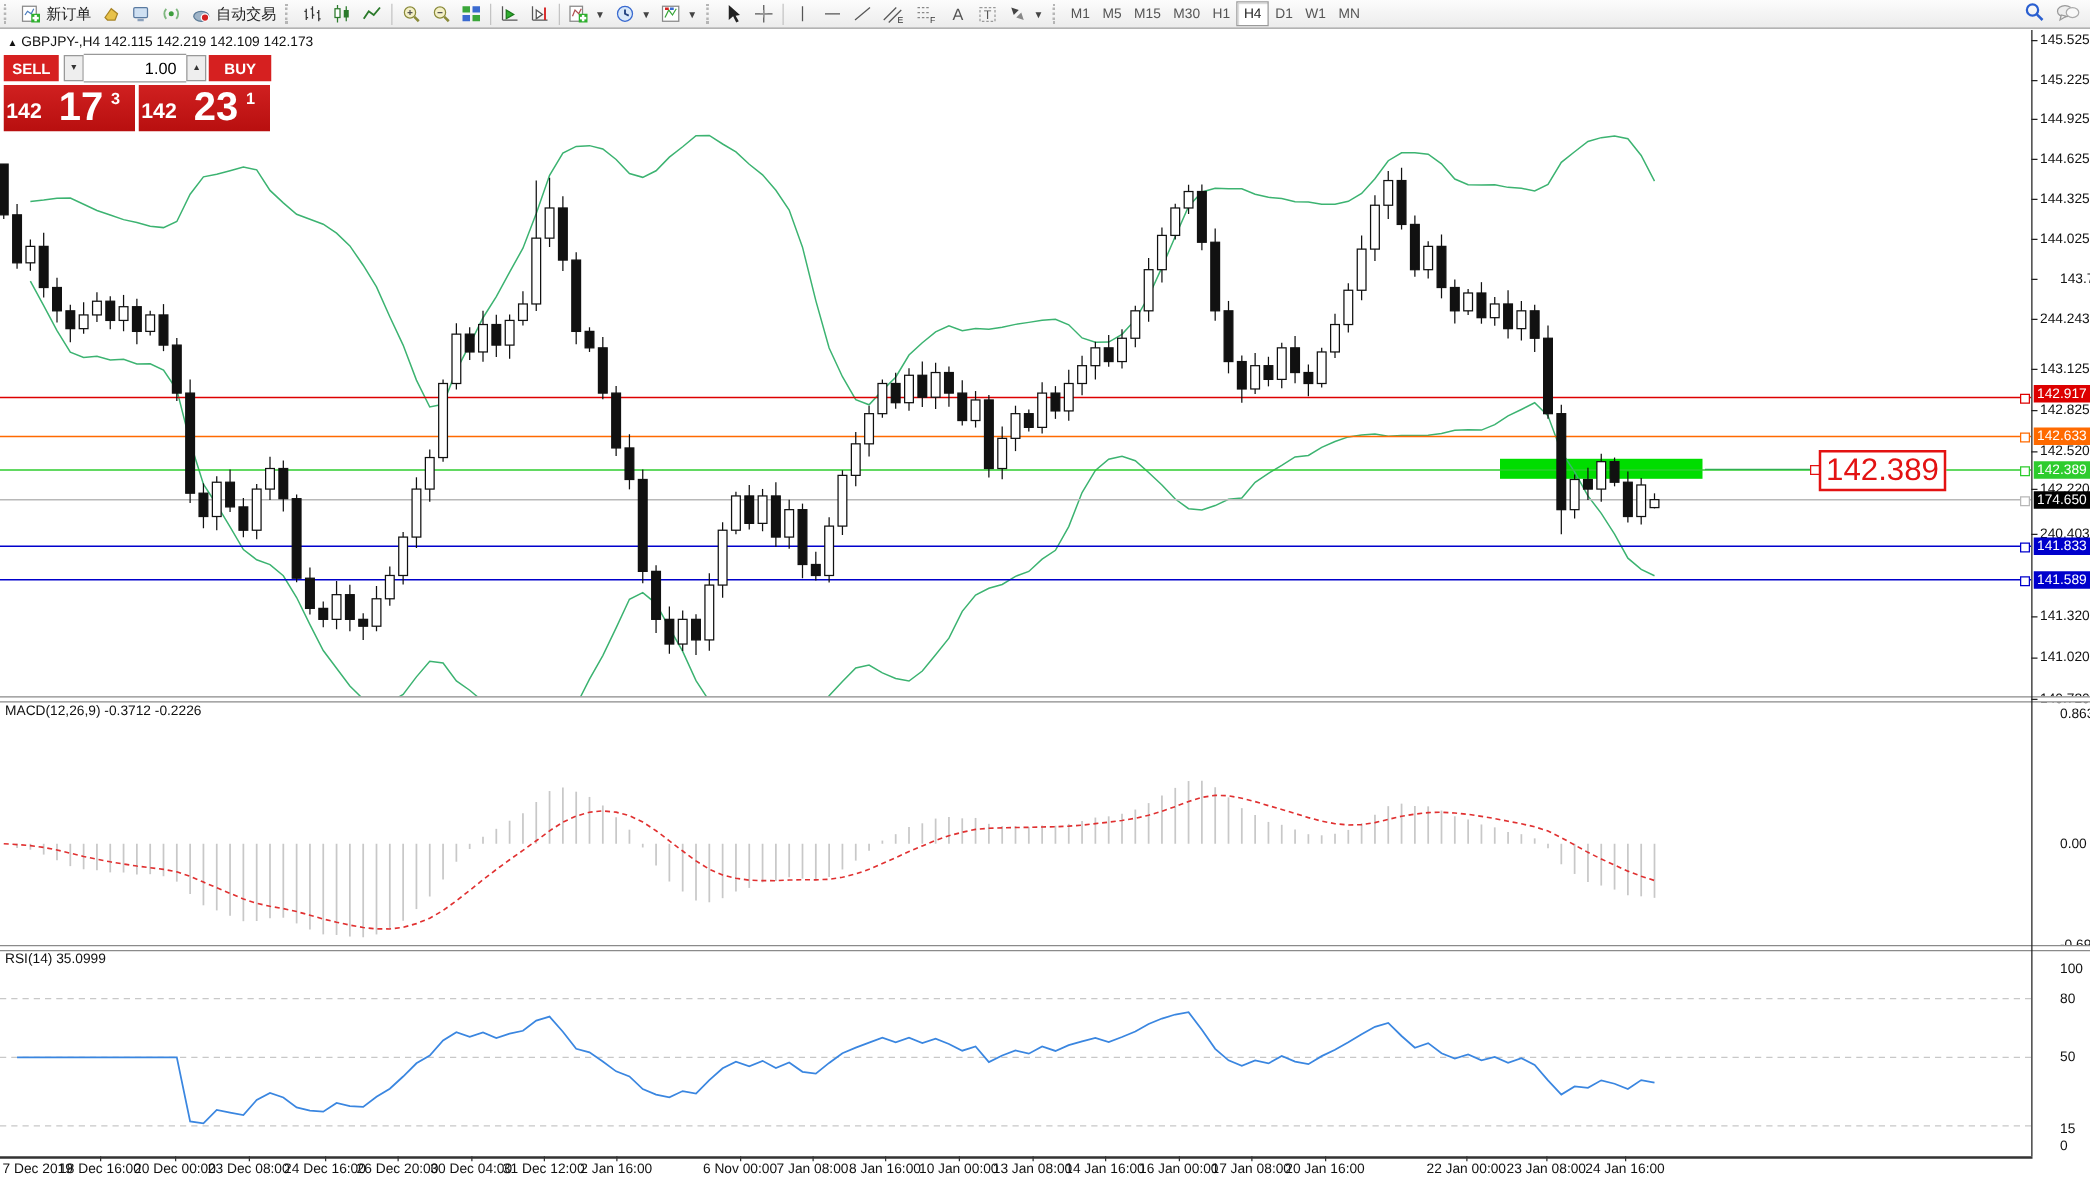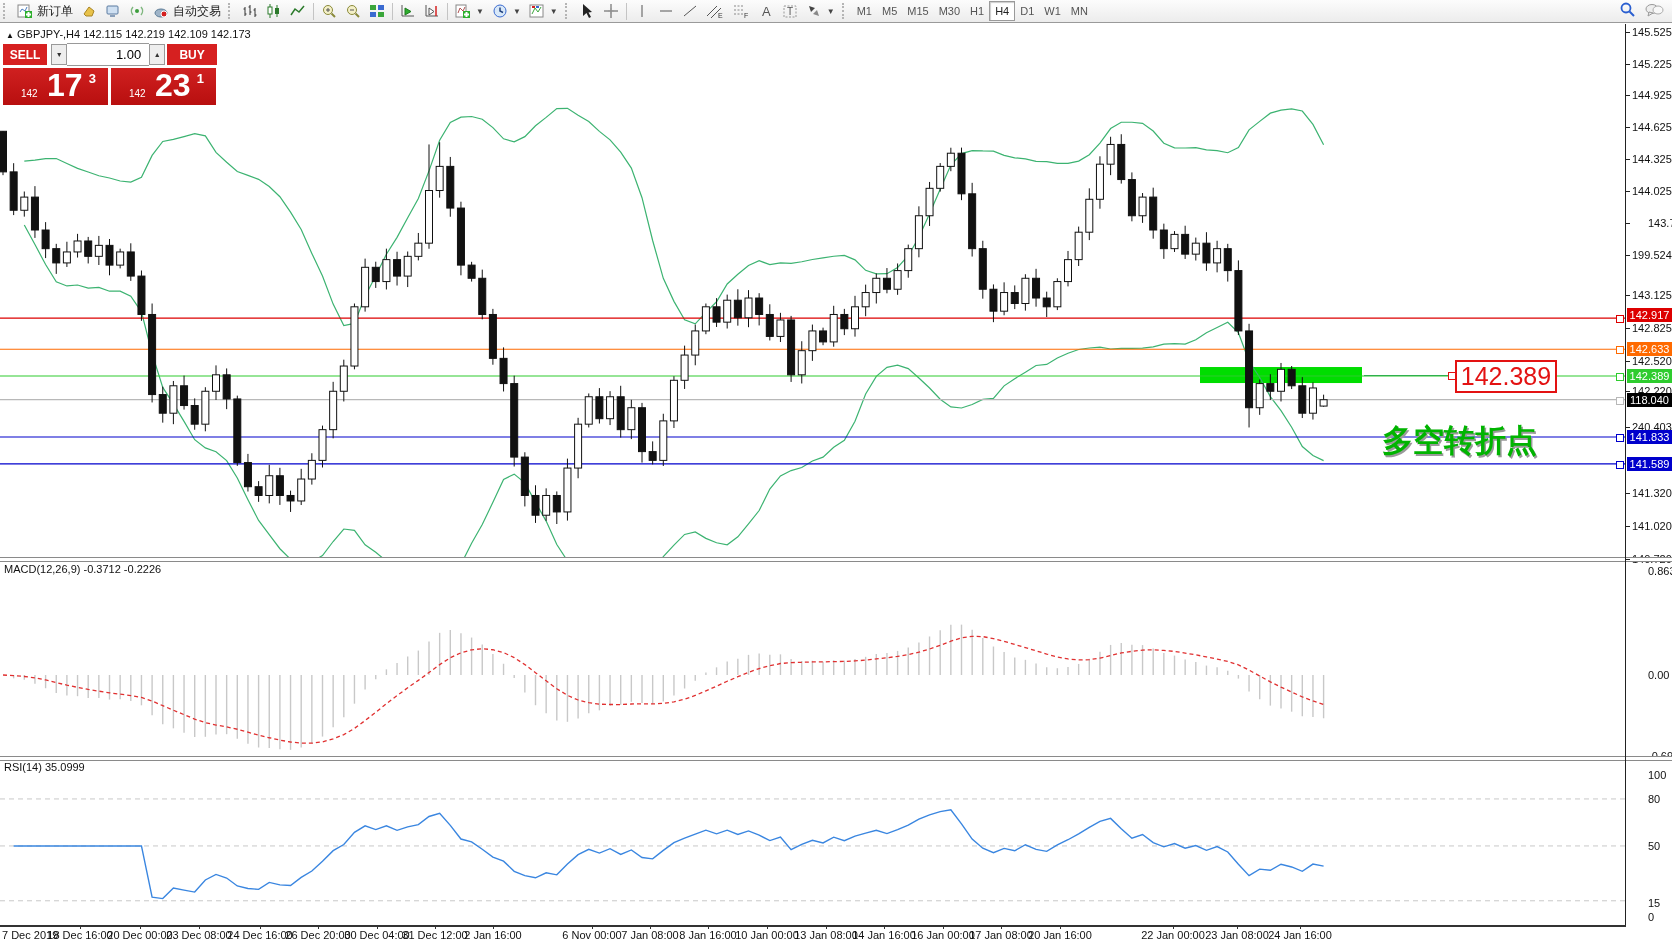--- a/index.html
+++ b/index.html
@@ -33,21 +33,21 @@
   #oneclick{position:absolute;left:3px;top:44px;z-index:40;width:214px;}
   #oc-row1{display:flex;align-items:center;height:21px;}
   .oc-btn{background:#d62020;color:#fff;font-size:12px;font-weight:bold;height:21px;display:flex;align-items:center;justify-content:center;}
   #oc-sell-btn{width:47px;margin-right:4px;}
   #oc-buy-btn{width:53px;margin-left:2px;}
   .oc-spin{width:15px;height:19px;background:#eee;border:1px solid #999;font-size:7px;color:#333;display:flex;align-items:center;justify-content:center;}
   #oc-volume{width:72px;height:19px;border:1px solid #999;border-left:none;border-right:none;font-size:13px;text-align:right;padding-right:8px;font-family:"Liberation Sans",sans-serif;}
   #oc-row2{display:flex;margin-top:3px;}
   .oc-big{background:linear-gradient(#d02020,#b80f0f);color:#fff;width:105px;height:37px;position:relative;}
   #oc-big-sell{margin-right:3px;}
-  .oc-big .pfx{position:absolute;left:18px;bottom:6px;font-size:10px;font-weight:normal;}
+  .oc-big .pfx{position:absolute;left:2px;bottom:6px;font-size:17px;font-weight:bold;}
   .oc-big .big{position:absolute;left:44px;top:-1px;font-size:32px;font-weight:bold;}
   .oc-big .sup{position:absolute;right:12px;top:3px;font-size:13px;font-weight:bold;}
   
   #callout{position:absolute;left:1455px;top:360px;width:98px;height:29px;border:2px solid #e31212;background:#fff;color:#e31212;font-size:25px;line-height:29px;text-align:center;z-index:20;}
   #callout-line{position:absolute;left:1364px;top:375px;width:91px;height:1px;background:#2fae4f;z-index:19;}
   #callout-anchor{position:absolute;left:1448px;top:372px;width:6px;height:6px;border:1px solid #e31212;background:#fff;z-index:21;}
   #annotation{position:absolute;left:1382px;top:420px;font-size:31px;font-weight:bold;color:#00b400;text-shadow:1.5px 1.5px 0 #9a9a9a;z-index:20;white-space:nowrap;}
   .anchor-sq{position:absolute;left:1616px;width:6px;height:6px;background:#fff;z-index:13;}
 </style>
 </head>
@@ -768,21 +768,21 @@
       <div class="tick-label" style="top: 89px;">144.925</div>
       <div class="tick-dash" style="top: 95px;"></div>
       <div class="tick-label" style="top: 121px;">144.625</div>
       <div class="tick-dash" style="top: 127px;"></div>
       <div class="tick-label" style="top: 153px;">144.325</div>
       <div class="tick-dash" style="top: 159px;"></div>
       <div class="tick-label" style="top: 185px;">144.025</div>
       <div class="tick-dash" style="top: 191px;"></div>
       <div class="tick-label" style="top: 217px; margin-left: 16px;">143.725</div>
       <div class="tick-dash" style="top: 223px;"></div>
-      <div class="tick-label" style="top: 249px;">199.524</div>
+      <div class="tick-label" style="top: 249px;">244.243</div>
       <div class="tick-dash" style="top: 255px;"></div>
       <div class="tick-label" style="top: 289px;">143.125</div>
       <div class="tick-dash" style="top: 295px;"></div>
       <div class="tick-label" style="top: 322px;">142.825</div>
       <div class="tick-dash" style="top: 328px;"></div>
       <div class="tick-label" style="top: 355px;">142.520</div>
       <div class="tick-dash" style="top: 361px;"></div>
       <div class="tick-label" style="top: 385px;">142.220</div>
       <div class="tick-dash" style="top: 391px;"></div>
       <div class="tick-label" style="top: 421px;">240.403</div>
@@ -792,21 +792,21 @@
       <div class="tick-label" style="top: 520px;">141.020</div>
       <div class="tick-dash" style="top: 526px;"></div>
       <div class="tick-label" style="top: 553px;">140.720</div>
       <div class="tick-dash" style="top: 559px;"></div>
       <div class="price-tag" style="top: 308px; background: rgb(221, 0, 0);">142.917</div>
       <div class="anchor-sq" style="top: 315.098px; border: 1px solid rgb(221, 0, 0);"></div>
       <div class="price-tag" style="top: 342.252px; background: rgb(255, 106, 0);">142.633</div>
       <div class="anchor-sq" style="top: 346.252px; border: 1px solid rgb(255, 106, 0);"></div>
       <div class="price-tag" style="top: 369.019px; background: rgb(46, 204, 46);">142.389</div>
       <div class="anchor-sq" style="top: 373.019px; border: 1px solid rgb(46, 204, 46);"></div>
-      <div class="price-tag" style="top: 392.714px; background: rgb(0, 0, 0);">118.040</div>
+      <div class="price-tag" style="top: 392.714px; background: rgb(0, 0, 0);">174.650</div>
       <div class="anchor-sq" style="top: 396.714px; border: 1px solid rgb(184, 184, 184);"></div>
       <div class="price-tag" style="top: 430.012px; background: rgb(0, 0, 204);">141.833</div>
       <div class="anchor-sq" style="top: 434.012px; border: 1px solid rgb(0, 0, 204);"></div>
       <div class="price-tag" style="top: 456.779px; background: rgb(0, 0, 204);">141.589</div>
       <div class="anchor-sq" style="top: 460.779px; border: 1px solid rgb(0, 0, 204);"></div>
       <div class="scale-label" style="top: 565px;">0.8638</div>
       <div class="scale-label" style="top: 669px;">0.00</div>
       <div class="scale-label" style="top: 750px;">-0.6904</div>
       <div class="scale-label" style="top: 769px;">100</div>
       <div class="scale-label" style="top: 793px;">80</div>
@@ -854,15 +854,14 @@
       <div class="time-tick" style="left: 1173px;"></div>
       <div class="time-label" style="left: 1237px;">23 Jan 08:00</div>
       <div class="time-tick" style="left: 1237px;"></div>
       <div class="time-label" style="left: 1300px;">24 Jan 16:00</div>
       <div class="time-tick" style="left: 1300px;"></div>
     </div>
 
   <div id="callout-line"></div>
   <div id="callout-anchor"></div>
   <div id="callout">142.389</div>
-  <div id="annotation">多空转折点</div>
 
 </div>
 
 </body></html>

